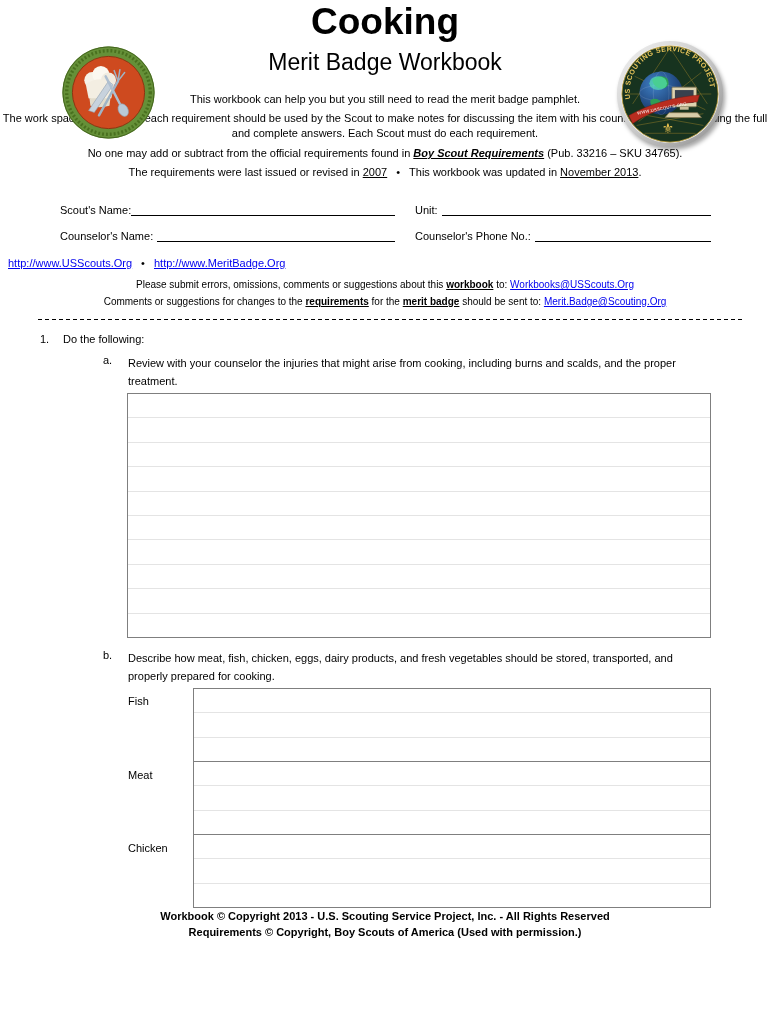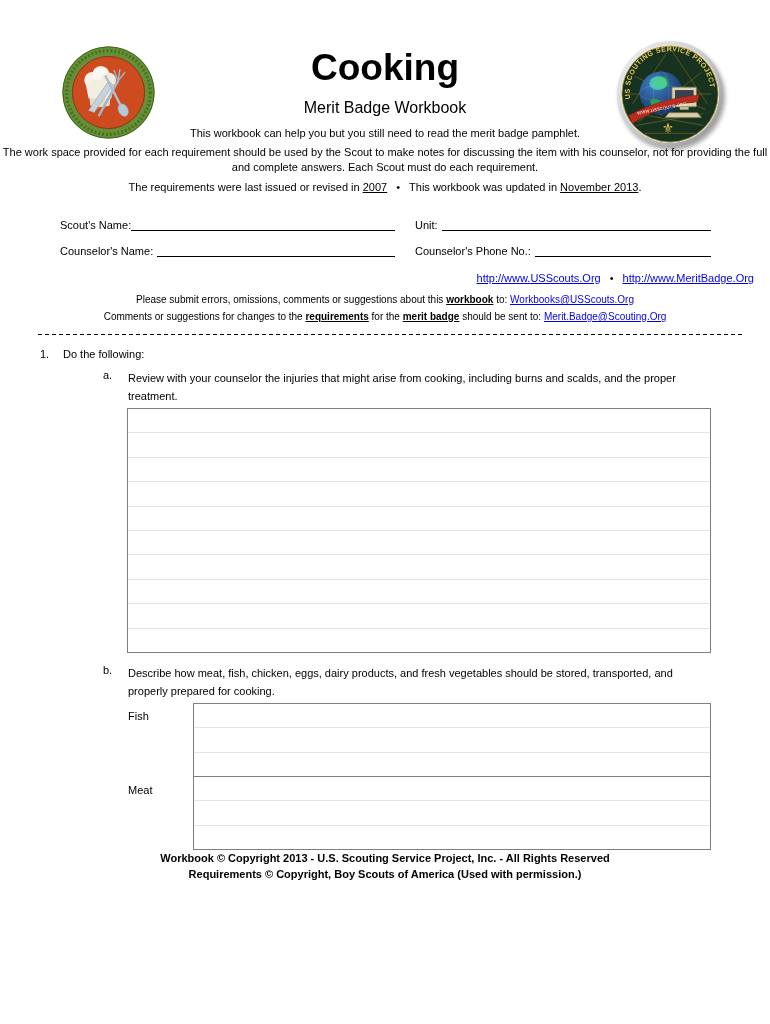--- a/index.html
+++ b/index.html
@@ -3,44 +3,44 @@
 <meta charset="utf-8">
 <style>
   html,body{margin:0;padding:0;background:#fff;}
   .page{position:relative;width:770px;height:1024px;background:#fff;overflow:hidden;
         font-family:"Liberation Sans",sans-serif;font-size:11px;color:#000;}
 
   
   .badge-left{position:absolute;left:61px;top:45px;width:95px;height:95px;}
   .logo-right{position:absolute;left:615px;top:39px;width:110px;height:110px;
               filter:drop-shadow(2px 3px 2px rgba(0,0,0,0.35));}
-  .titles{padding-top:46px;text-align:center;}
+  .titles{text-align:center;}
   .title{font-size:37px;font-weight:bold;line-height:44px;}
-  .subtitle{font-size:16px;line-height:28px;margin-top:4px;}
-
-  
-  .intro{margin-top:4px;text-align:center;line-height:14px;}
+  .subtitle{font-size:23px;line-height:28px;margin-top:4px;}
+
+  
+  .intro{margin-top:16px;text-align:center;line-height:14px;}
   .intro p{margin:0 0 5px;}
   .i2{margin-left:38px;margin-right:38px;line-height:15px;}
   .biu{font-weight:bold;font-style:italic;text-decoration:underline;}
   .u{text-decoration:underline;}
   .bu{font-weight:bold;text-decoration:underline;}
   .dot-sep{margin:0 9px;}
 
   
   .form-rows{margin:15px 59px 0 60px;}
   .field-row{display:flex;height:22px;align-items:flex-end;margin-bottom:4px;}
   .cell-l{width:335px;display:flex;align-items:flex-end;margin-right:20px;}
   .cell-r{flex:1;display:flex;align-items:flex-end;}
   .lab{white-space:nowrap;}
   .lab.gap{margin-right:4px;}
   .blank{flex:1;border-bottom:1px solid #000;height:14px;}
 
   
-  .links-row{margin:15px 16px 0;text-align:right;}
+  .links-row{margin:15px 8px 0;text-align:left;}
   a.link{color:#0000ee;text-decoration:underline;cursor:pointer;}
   .submit-line{margin:3px 0 0;text-align:center;font-size:10px;line-height:14px;}
   .submit-line.first{margin-top:9px;}
 
   .dash-sep{margin:10px 25px 0 38px;height:1px;
             background:repeating-linear-gradient(90deg,#000 0 4px,transparent 4px 7px);}
 
   
   .req1-row{margin:13px 59px 0 40px;display:flex;}
   .req-num{width:23px;flex:none;}
@@ -147,20 +147,21 @@
   </svg>
 
   <div class="titles">
     <div class="title">Cooking</div>
     <div class="subtitle">Merit Badge Workbook</div>
   </div>
 
   <div class="intro">
     <p class="i1">This workbook can help you but you still need to read the merit badge pamphlet.</p>
     <p class="i2">The work space provided for each requirement should be used by the Scout to make notes for discussing the item with his counselor, not for providing the full and complete answers. Each Scout must do each requirement.</p>
+    <p class="i3"><span>No one may add or subtract from the official requirements found in </span><span class="biu">Boy Scout Requirements</span><span> (Pub.  33216 – SKU 34765).</span></p>
     <p class="i4"><span>The requirements were last issued or revised in </span><span class="u">2007</span><span class="dot-sep">•</span><span>This workbook was updated in </span><span class="u">November 2013</span><span>.</span></p>
   </div>
 
   <div class="form-rows">
     <div class="field-row">
       <div class="cell-l">
         <span class="lab">Scout's Name:</span>
         <span class="blank"></span>
       </div>
       <div class="cell-r">
@@ -226,20 +227,28 @@
         </div>
     </div>
     <div class="cat-row">
       <div class="cat-label">Meat</div>
       <div class="cat-box answer-box">
           <div class="rule-line"></div>
           <div class="rule-line"></div>
           <div class="rule-line"></div>
         </div>
     </div>
+    <div class="cat-row">
+      <div class="cat-label">Chicken</div>
+      <div class="cat-box answer-box">
+          <div class="rule-line"></div>
+          <div class="rule-line"></div>
+          <div class="rule-line"></div>
+        </div>
+    </div>
   </div>
 
   <div class="footer">
     <div>Workbook © Copyright 2013 - U.S. Scouting Service Project, Inc. - All Rights Reserved</div>
     <div>Requirements © Copyright, Boy Scouts of America (Used with permission.)</div>
   </div>
 
 </div>
 
 </body></html>

